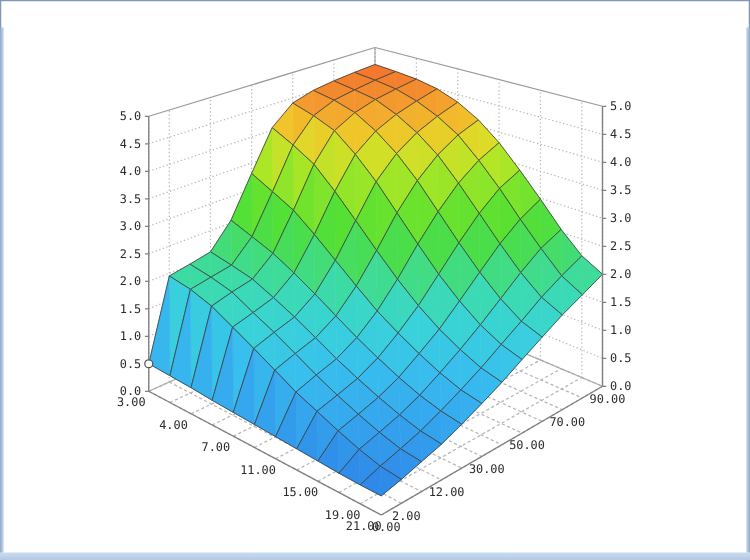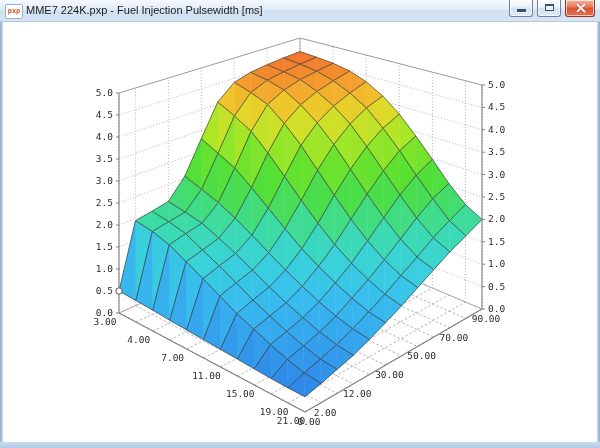--- a/index.html
+++ b/index.html
@@ -45,35 +45,20 @@
   
   #plot-area{position:absolute;left:3px;top:22px;width:594px;height:420px;
     background:#ffffff;overflow:hidden;}
   svg text{font-family:"DejaVu Sans Mono","Liberation Mono",monospace;
     font-size:9.5px;fill:#2b2b2b;}
 </style>
 </head>
 <body>
 
 <div id="window">
-  <div id="titlebar">
-    <span id="app-icon">pxp</span>
-    <span id="window-title">MME7 224K.pxp - Fuel Injection Pulsewidth [ms]</span>
-    <div id="controls">
-      <div class="wbtn small">
-        <span class="glyph-min"></span>
-      </div>
-      <div class="wbtn small">
-        <span class="glyph-max"></span>
-      </div>
-      <div class="wbtn close">
-        <span class="glyph-close"></span>
-      </div>
-    </div>
-  </div>
 
   <div id="plot-area">
 
     <svg id="plot" width="600" height="448" viewBox="0 0 600 448" style="position:absolute;left:-3px;top:-22px;">
         <g>
           <line x1="119" y1="313" x2="119" y2="93" stroke="#b5b5b5" stroke-width="1" stroke-dasharray="1,2"></line>
           <line x1="135.45454545454544" y1="305.6363636363636" x2="135.45454545454544" y2="88" stroke="#b5b5b5" stroke-width="1" stroke-dasharray="1,2"></line>
           <line x1="168.36363636363637" y1="290.90909090909093" x2="168.36363636363637" y2="78" stroke="#b5b5b5" stroke-width="1" stroke-dasharray="1,2"></line>
           <line x1="201.27272727272725" y1="276.1818181818182" x2="201.27272727272725" y2="68" stroke="#b5b5b5" stroke-width="1" stroke-dasharray="1,2"></line>
           <line x1="234.1818181818182" y1="261.45454545454544" x2="234.1818181818182" y2="58" stroke="#b5b5b5" stroke-width="1" stroke-dasharray="1,2"></line>

